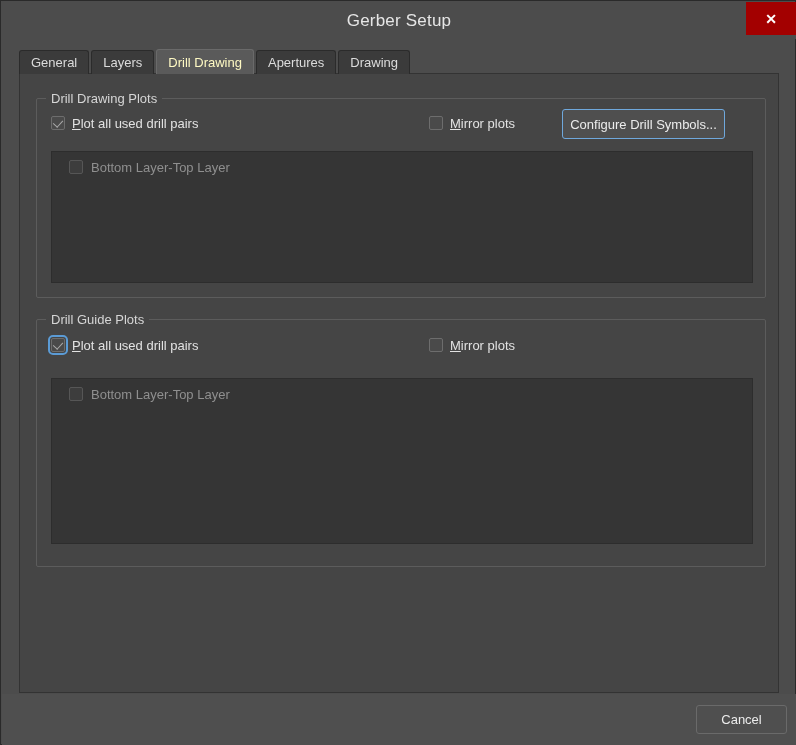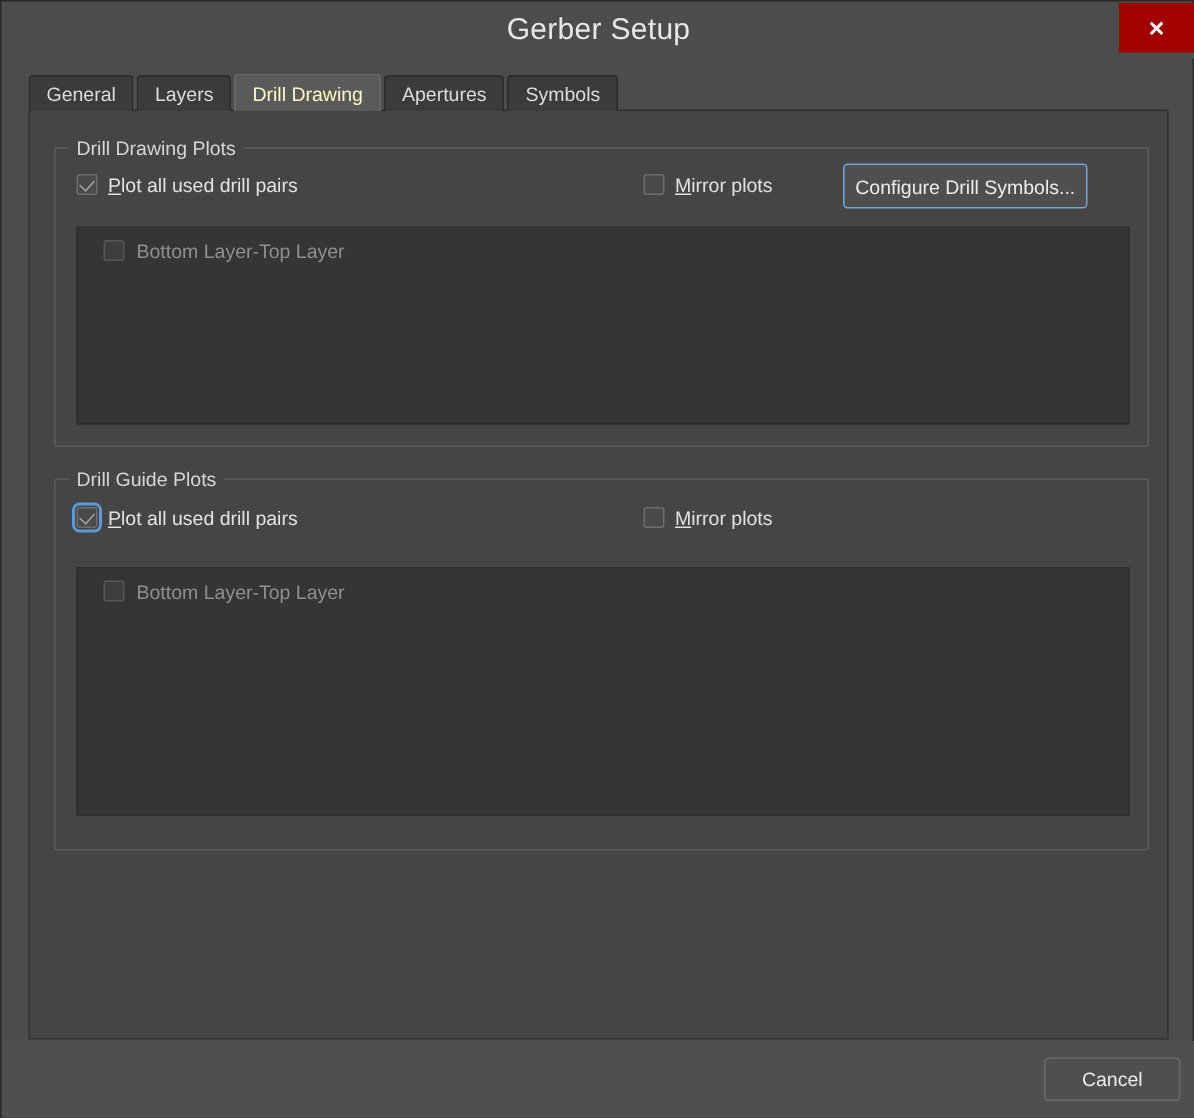--- a/index.html
+++ b/index.html
@@ -36,21 +36,21 @@
     height: 37px;
     background: #4c4c4c;
   }
   #title-text {
     position: absolute;
     left: 0; top: 0;
     width: 794px;
     height: 37px;
     line-height: 37px;
     text-align: center;
-    font-size: 20px;
+    font-size: 17px;
     color: #e6e6e6;
     letter-spacing: 0.2px;
   }
   #close-button {
     position: absolute;
     right: 0px; top: 0px;
     width: 50px;
     height: 33px;
     background: #a30000;
     cursor: pointer;
@@ -288,21 +288,21 @@
     <div id="close-button">
       <span class="glyph">✕</span>
     </div>
   </div>
 
   <div id="tabstrip">
       <div class="tab">General</div>
       <div class="tab">Layers</div>
       <div class="tab active">Drill Drawing</div>
       <div class="tab">Apertures</div>
-      <div class="tab">Symbols</div>
+      <div class="tab">Drawing</div>
     </div>
 
   <div id="tabpanel">
 
     <div class="groupbox" id="group-drill-drawing">
       <div class="gb-title">Drill Drawing Plots</div>
 
       <div class="cb-row" style="left:14px; top:17px;">
         <span class="cbox checked"></span>
         <span class="cb-label"><span class="mn">P</span><span>lot all used drill pairs</span></span>

